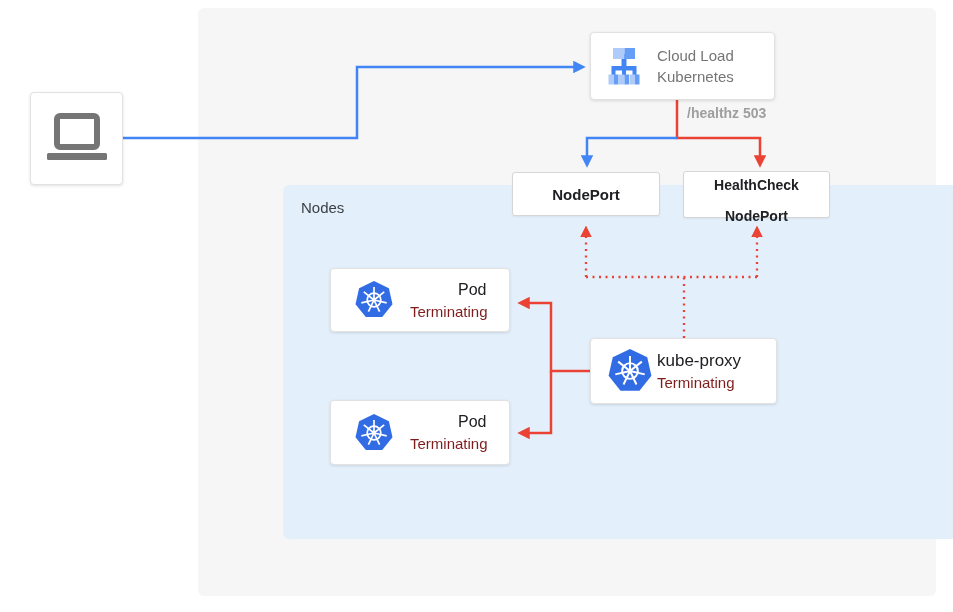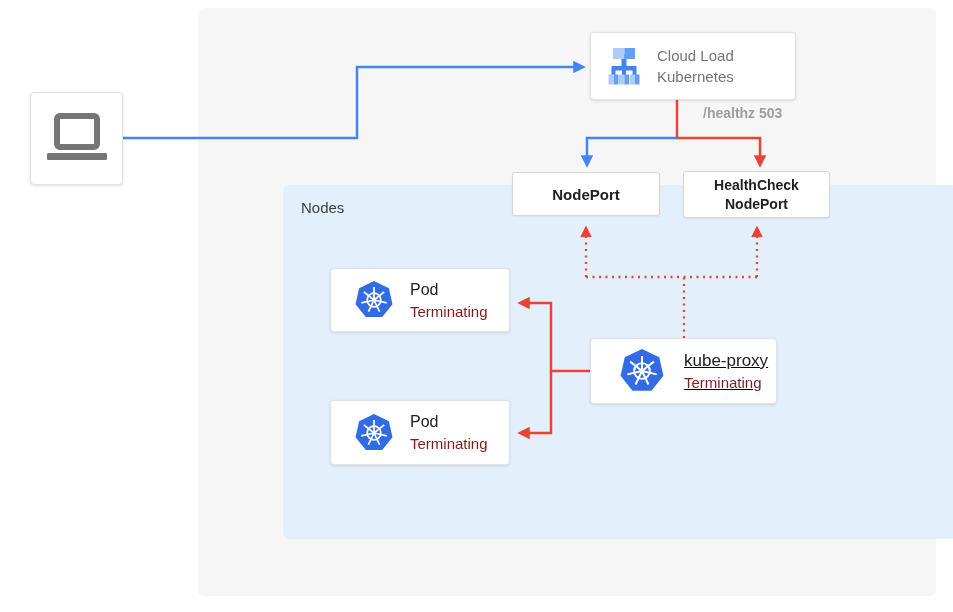--- a/index.html
+++ b/index.html
@@ -8,39 +8,39 @@
   .outer-panel{position:absolute;left:198px;top:8px;width:738px;height:588px;
                background:#F6F6F6;border-radius:6px;}
   .nodes-panel{position:absolute;left:283px;top:185px;width:674px;height:354px;
                background:#E3F0FC;border-radius:6px;}
   .nodes-label{position:absolute;left:18px;top:14px;font-size:15px;color:#3C4043;}
   .arrows{position:absolute;left:0;top:0;width:953px;height:612px;pointer-events:none;z-index:2;}
   .card{position:absolute;background:#ffffff;border:1px solid #E2E2E2;border-radius:4px;
         box-shadow:0 1px 3px rgba(0,0,0,0.12);z-index:3;box-sizing:border-box;}
   .laptop-card{left:30px;top:92px;width:93px;height:93px;display:flex;
                align-items:center;justify-content:center;}
-  .clb-card{left:590px;top:32px;width:206px;height:68px;display:flex;
+  .clb-card{left:590px;top:32px;width:185px;height:68px;display:flex;
             align-items:center;padding-left:13px;gap:13px;}
   .clb-text{font-size:15px;line-height:21px;color:#757575;}
   .port-box{position:absolute;background:#fff;border:1px solid #D6D6D6;border-radius:3px;
             box-shadow:0 1px 2px rgba(0,0,0,0.06);display:flex;flex-direction:column;
             align-items:center;justify-content:center;z-index:3;box-sizing:border-box;}
   .nodeport-box{left:512px;top:172px;width:148px;height:44px;}
   .healthcheck-box{left:683px;top:171px;width:147px;height:47px;}
   .port-label{font-weight:bold;font-size:15px;color:#202124;}
-  .port-label-sm{font-weight:bold;font-size:14px;line-height:19px;color:#202124;text-align:center;}
+  .port-label-sm{font-weight:bold;font-size:14px;line-height:19px;color:#202124;text-align:center;margin-top:12px;}
   .pod-card{width:180px;height:64px;display:flex;align-items:center;padding-left:24px;gap:17px;}
   .pod1-card{left:330px;top:268px;}
   .pod2-card{left:330px;top:400px;height:65px;}
   .kubeproxy-card{left:590px;top:338px;width:187px;height:66px;display:flex;
-                  align-items:center;padding-left:29px;gap:20px;text-decoration:underline;}
-  .card-title{font-size:16px;color:#202124;line-height:20px;}
+                  align-items:center;padding-left:17px;gap:5px;}
+  .card-title{font-size:16px;color:#202124;line-height:20px;margin-left:48px;}
   .card-title-lg{font-size:17px;color:#202124;line-height:21px;}
   .card-sub{font-size:15px;color:#7f1d1d;line-height:19px;margin-top:2px;}
-  .healthz-label{position:absolute;left:703px;top:105px;font-size:14px;font-weight:bold;
+  .healthz-label{position:absolute;left:687px;top:105px;font-size:14px;font-weight:bold;
                  color:#9E9E9E;z-index:3;}
 </style>
 </head>
 <body>
 
 <div class="canvas">
 
   <div class="outer-panel"></div>
 
   <div class="nodes-panel">

